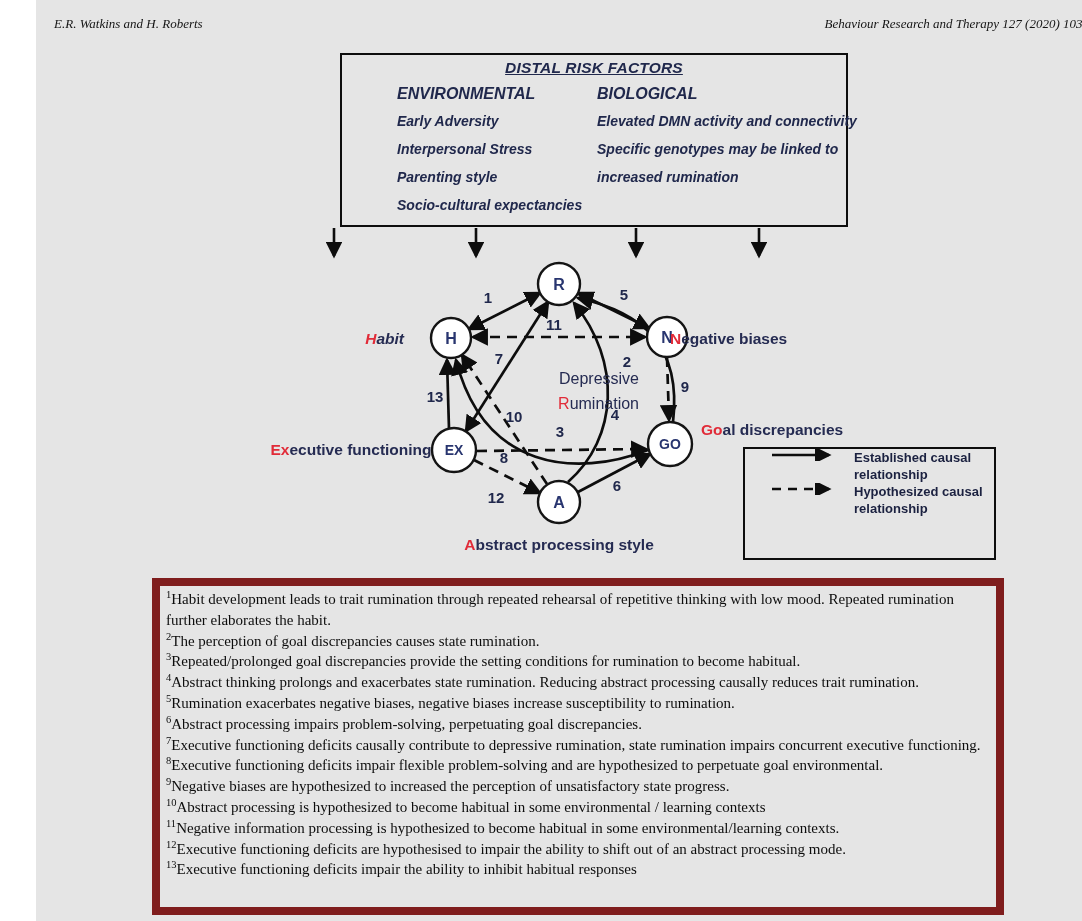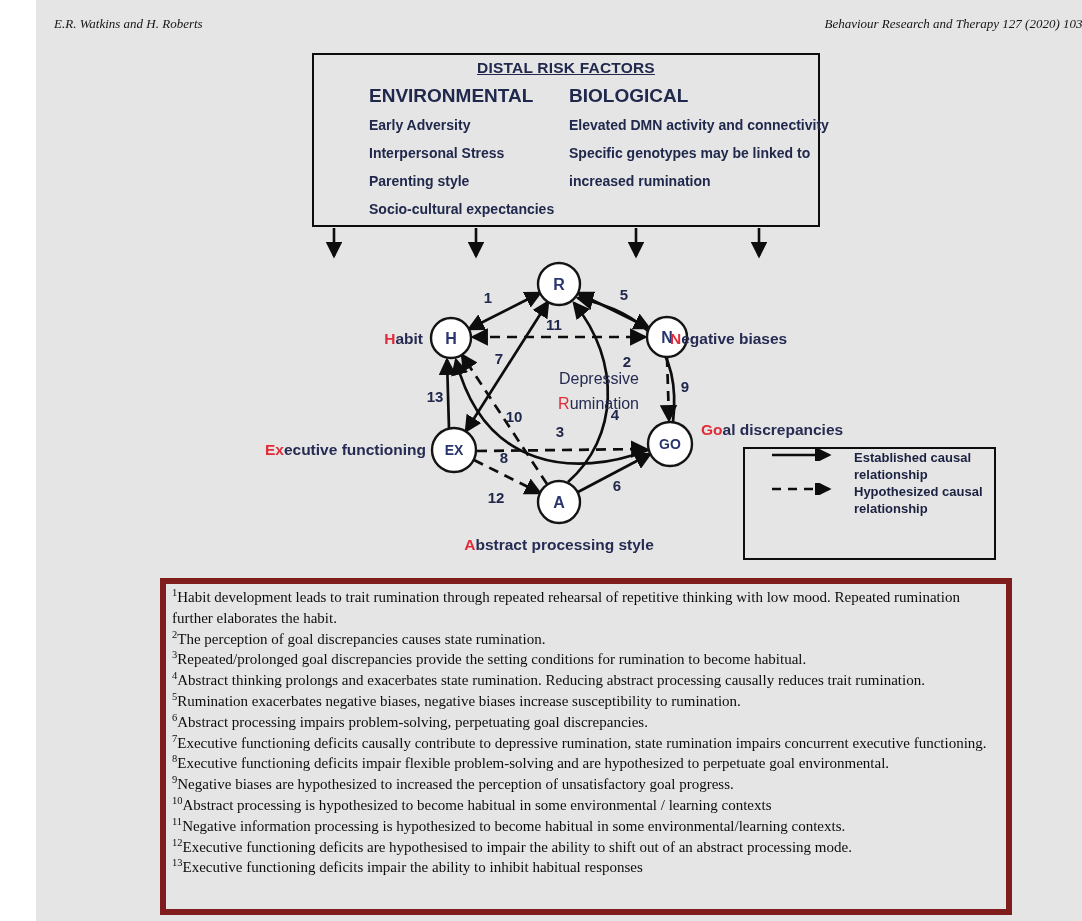--- a/index.html
+++ b/index.html
@@ -4,45 +4,45 @@
 <style>
   html,body{margin:0;padding:0;background:#ffffff;}
   .page{position:relative;width:1082px;height:921px;background:#e5e5e5;overflow:hidden;
         font-family:"Liberation Sans",sans-serif;margin-left:36px;}
   
   .hdr{position:absolute;top:16px;left:0;width:1082px;height:20px;
        font-family:"Liberation Serif",serif;font-style:italic;font-size:13px;color:#141414;}
   .hdr .left{position:absolute;left:18px;top:0;}
   .hdr .right{position:absolute;right:16px;top:0;}
   
-  .distal{position:absolute;left:276px;top:53px;width:508px;height:174px;
-          border:2.5px solid #0d0d0d;box-sizing:border-box;color:#20284c;}
+  .distal{position:absolute;left:304px;top:53px;width:508px;height:174px;
+          border:2.5px solid #0d0d0d;box-sizing:border-box;color:#20284c;font-style:italic;}
   .distal .title{position:absolute;left:0;top:4px;width:100%;text-align:center;
           font-size:15.5px;font-weight:700;text-decoration:underline;letter-spacing:.2px;}
   .distal .col{position:absolute;top:30px;}
   .distal .col.env{left:55px;}
   .distal .col.bio{left:255px;}
-  .distal .col-h{font-weight:700;font-size:19px;margin-bottom:9px;}
+  .distal .col-h{font-weight:700;font-size:16px;margin-bottom:9px;}
   .distal .col-i{font-weight:600;font-size:14px;margin:0 0 9px 0;line-height:19px;white-space:nowrap;}
   
   .lbl{position:absolute;font-weight:700;font-size:15.5px;color:#252b52;white-space:nowrap;}
   .red{color:#e12b38;}
   .center-txt{position:absolute;left:443px;top:366px;width:160px;text-align:right;
               font-weight:400;font-size:16px;color:#252b52;line-height:25px;}
   
   .legend{position:absolute;left:707px;top:447px;width:253px;height:113px;
           border:2.5px solid #0d0d0d;box-sizing:border-box;color:#1b2140;
           font-size:13px;font-weight:600;line-height:17px;}
   .legend .lg-title{margin:5px 8px 2px 9px;}
   .legend .lg-row{display:flex;align-items:flex-start;margin:0 6px 0 9px;}
   .legend .lg-arrow{width:100px;flex:0 0 100px;display:flex;justify-content:center;}
   .legend .lg-text{flex:1;}
   
-  .fnbox{position:absolute;left:124px;top:578px;width:852px;height:337px;
-         border:6px solid #7f1d1d;box-sizing:border-box;
+  .fnbox{position:absolute;left:116px;top:578px;width:852px;height:337px;
+         border:8px solid #7f1d1d;box-sizing:border-box;
          font-family:"Liberation Serif",serif;font-size:15px;color:#0d0d0d;
          line-height:20.8px;padding:3px 8px 0 6px;}
   .fn{margin:0;}
   .fn sup{font-size:10.5px;line-height:0;}
   svg.overlay{position:absolute;left:0;top:0;pointer-events:none;}
   svg text.num{font-family:"Liberation Sans",sans-serif;font-weight:700;font-size:15px;fill:#20284c;}
   svg text.nodeltr{font-family:"Liberation Sans",sans-serif;font-weight:700;fill:#28356f;}
 </style>
 </head>
 <body>
@@ -136,25 +136,25 @@
       <text class="num" x="460" y="503">12</text>
       <text class="num" x="399" y="402">13</text>
     </g>
   </svg>
 
   <div class="center-txt">
     <div>Depressive</div>
     <div><span class="red">R</span><span>umination</span></div>
   </div>
 
-  <div class="lbl" style="left:330px;top:330px;width:57px;text-align:right;"><span class="red">H</span><span>abit</span></div>
+  <div class="lbl" style="left:311px;top:330px;width:57px;text-align:right;font-style:italic;"><span class="red">H</span><span>abit</span></div>
 
   <div class="lbl" style="left:634px;top:330px;"><span class="red">N</span><span>egative biases</span></div>
 
-  <div class="lbl" style="left:210px;top:441px;width:180px;text-align:right;"><span class="red">Ex</span><span>ecutive functioning</span></div>
+  <div class="lbl" style="left:225px;top:441px;width:180px;text-align:center;"><span class="red">Ex</span><span>ecutive functioning</span></div>
 
   <div class="lbl" style="left:665px;top:421px;"><span class="red">Go</span><span>al discrepancies</span></div>
 
   <div class="lbl" style="left:423px;top:536px;width:200px;text-align:center;"><span class="red">A</span><span>bstract processing style</span></div>
 
   <div class="legend">
     <div class="lg-row">
       <span class="lg-arrow">
         <svg width="66" height="12" viewBox="0 0 66 12">
           <line x1="1" y1="6" x2="58" y2="6" stroke="#0d0d0d" stroke-width="2.6" marker-end="url(#ah)"></line>
@@ -174,20 +174,20 @@
 
   <div class="fnbox">
     <div class="fn"><sup>1</sup><span>Habit development leads to trait rumination through repeated rehearsal of repetitive thinking with low mood. Repeated rumination further elaborates the habit.</span></div>
     <div class="fn"><sup>2</sup><span>The perception of goal discrepancies causes state rumination.</span></div>
     <div class="fn"><sup>3</sup><span>Repeated/prolonged goal discrepancies provide the setting conditions for rumination to become habitual.</span></div>
     <div class="fn"><sup>4</sup><span>Abstract thinking prolongs and exacerbates state rumination. Reducing abstract processing causally reduces trait rumination.</span></div>
     <div class="fn"><sup>5</sup><span>Rumination exacerbates negative biases, negative biases increase susceptibility to rumination.</span></div>
     <div class="fn"><sup>6</sup><span>Abstract processing impairs problem-solving, perpetuating goal discrepancies.</span></div>
     <div class="fn"><sup>7</sup><span>Executive functioning deficits causally contribute to depressive rumination, state rumination impairs concurrent executive functioning.</span></div>
     <div class="fn"><sup>8</sup><span>Executive functioning deficits impair flexible problem-solving and are hypothesized to perpetuate goal environmental.</span></div>
-    <div class="fn"><sup>9</sup><span>Negative biases are hypothesized to increased the perception of unsatisfactory goal progress.</span></div>
+    <div class="fn"><sup>9</sup><span>Negative biases are hypothesized to increased the perception of unsatisfactory state progress.</span></div>
     <div class="fn"><sup>10</sup><span>Abstract processing is hypothesized to become habitual in some environmental / learning contexts</span></div>
     <div class="fn"><sup>11</sup><span>Negative information processing is hypothesized to become habitual in some environmental/learning contexts.</span></div>
     <div class="fn"><sup>12</sup><span>Executive functioning deficits are hypothesised to impair the ability to shift out of an abstract processing mode.</span></div>
     <div class="fn"><sup>13</sup><span>Executive functioning deficits impair the ability to inhibit habitual responses</span></div>
   </div>
 
 </div>
 
 </body></html>

